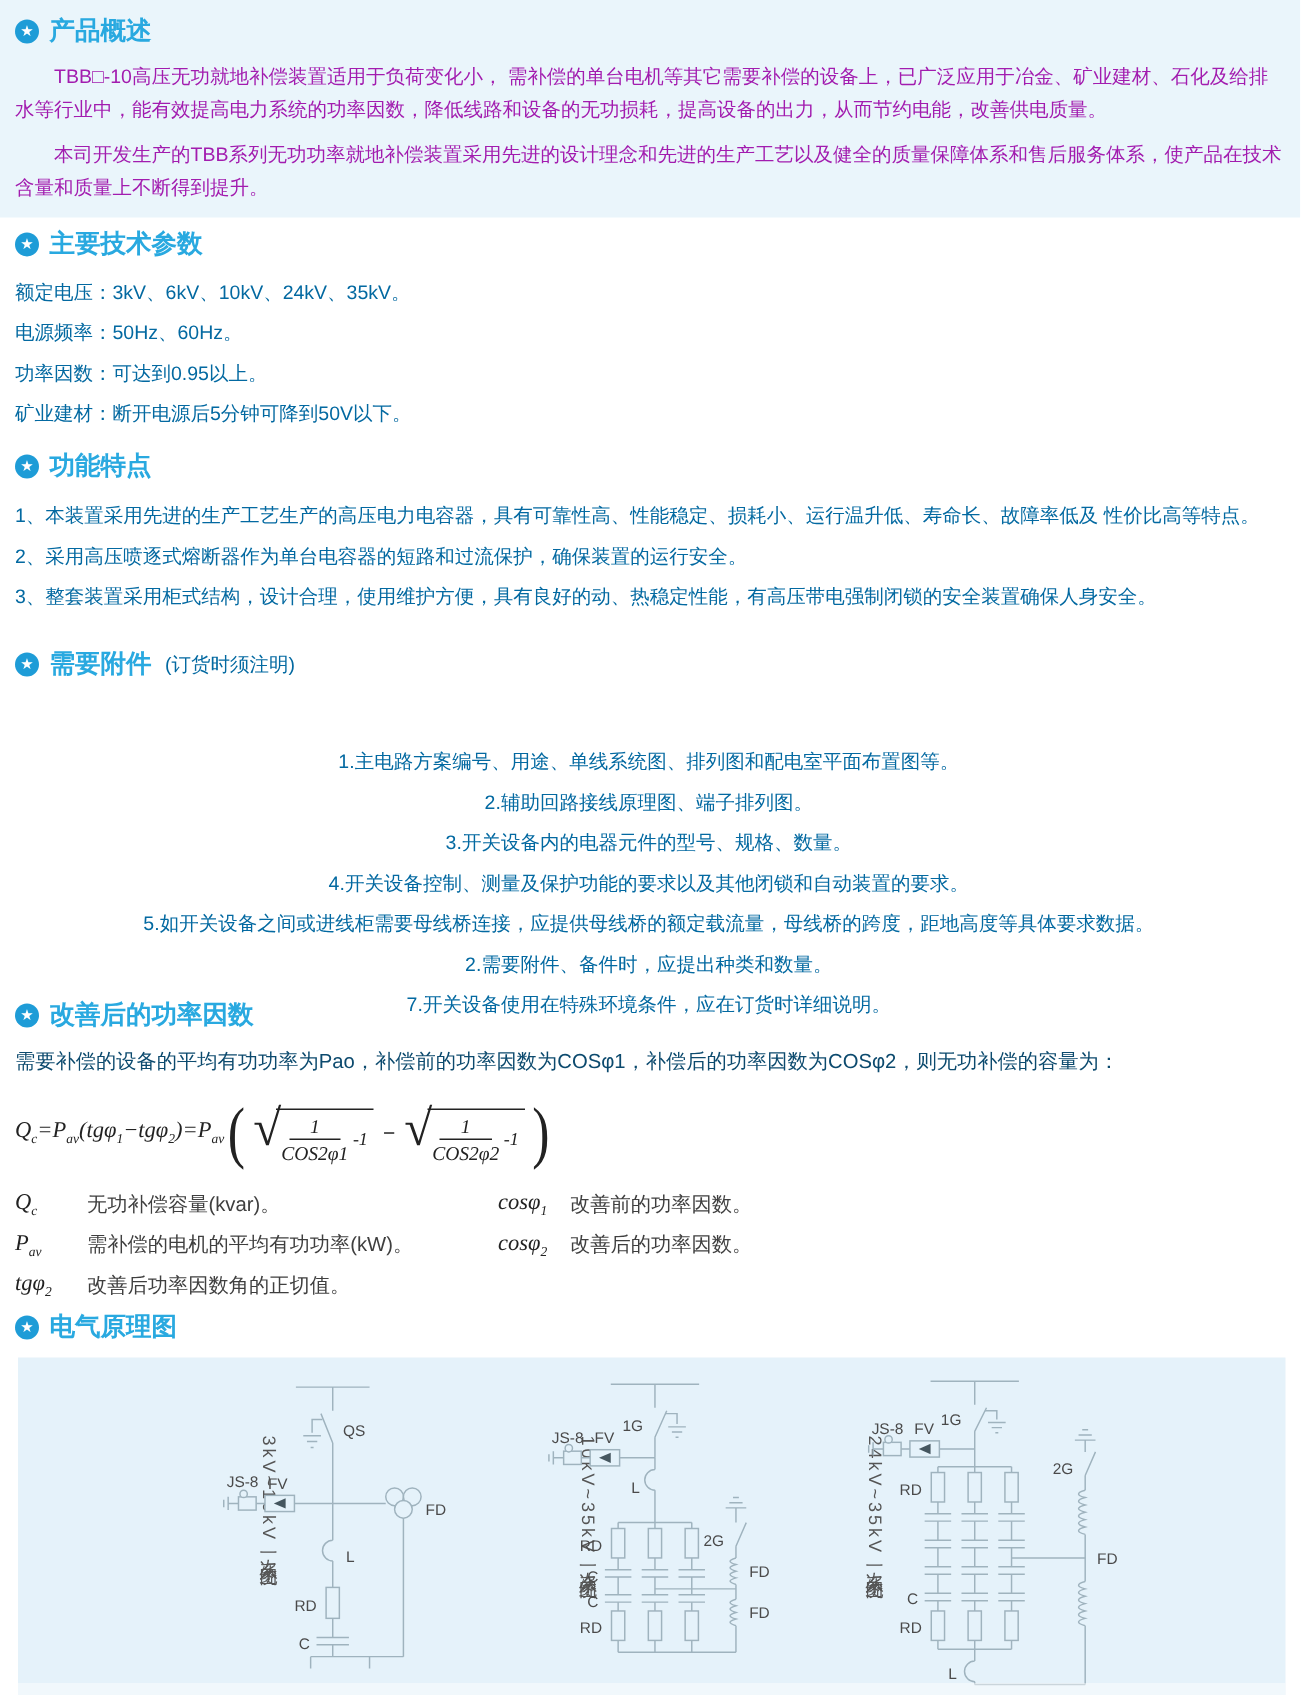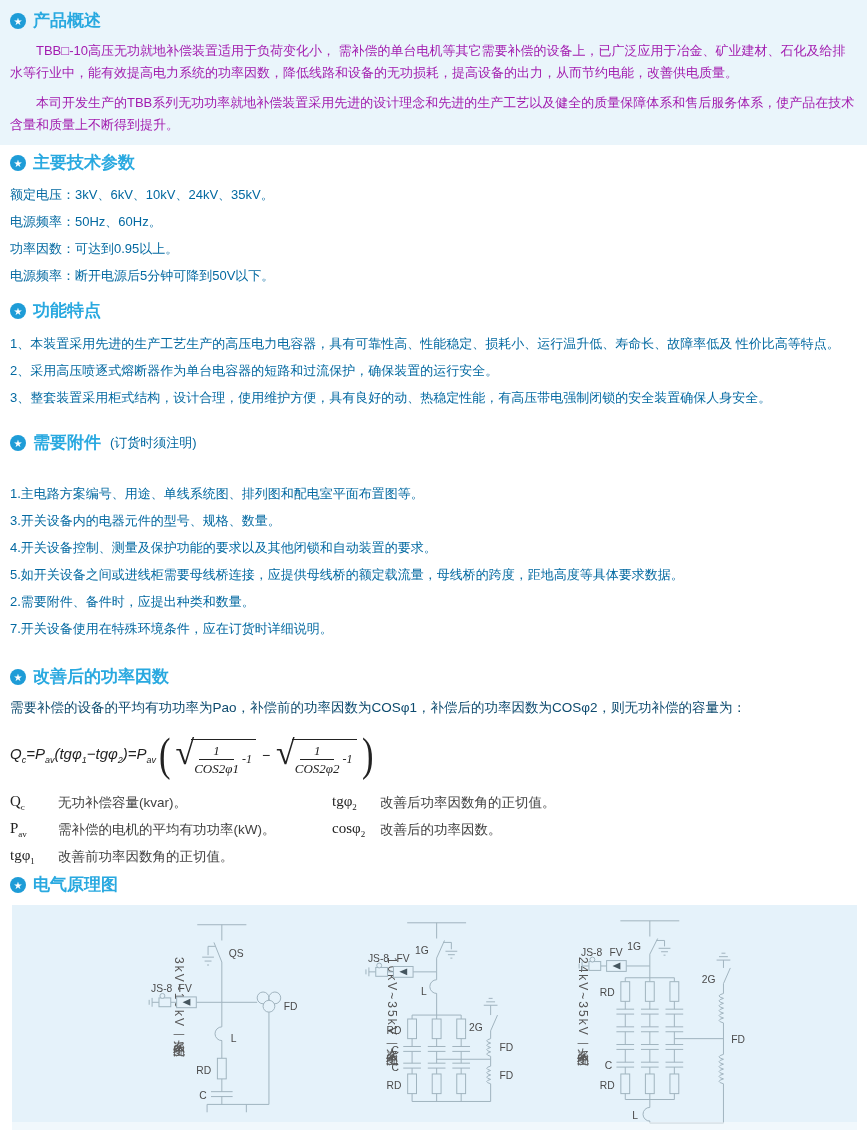--- a/index.html
+++ b/index.html
@@ -16,43 +16,43 @@
   #sec-overview p{margin:8px 0 0 0;font-size:13px;line-height:22px;text-indent:2em;color:#a21caf;}
 
   
   .txt-sec{padding-left:10px;padding-right:12px;}
   .plist p{margin:0;font-size:13px;line-height:27px;color:#0369a1;}
   #sec-params{top:152px;}
   #sec-params .plist{margin-top:7px;}
   #sec-features{top:300px;}
   #sec-features .plist{margin-top:8px;}
   #sec-ordering{top:432px;}
-  #sec-ordering .plist{margin-top:26px;}
+  #sec-ordering .plist{margin-top:40px;text-align:center;}
 
   
   #sec-comp{top:666px;}
   #sec-comp .intro{margin:9px 0 2px 0;font-size:13.5px;line-height:22px;color:#0c4a6e;}
   .formula{display:flex;align-items:center;margin-top:10px;height:52px;color:#222;}
-  .f-it{font-family:Liberation Sans, sans-serif;font-style:italic;font-size:15px;}
+  .f-it{font-family:Liberation Serif, serif;font-style:italic;font-size:15px;}
   .f-it sub{font-size:9px;}
   .bigp{font-family:"Liberation Serif",serif;font-size:46px;font-weight:300;line-height:46px;
         transform:scaleX(.75);margin:0 1px;}
   .sqrt{display:inline-flex;align-items:flex-start;margin:0 2px;}
   .rad{font-size:34px;line-height:36px;font-family:"Liberation Serif",serif;margin-right:-3px;}
   .uroot{border-top:1.6px solid #222;margin-top:4px;display:inline-flex;align-items:center;padding:3px 4px 0 3px;}
   .frac{display:inline-flex;flex-direction:column;align-items:center;
         font-family:"Liberation Serif",serif;font-style:italic;font-size:13px;line-height:15px;}
   .num{border-bottom:1.4px solid #222;padding:0 14px 1px 14px;}
   .den{padding-top:1px;}
   .mone{font-family:"Liberation Serif",serif;font-style:italic;font-size:12px;margin-left:3px;}
   .fminus{font-size:14px;margin:0 4px;}
   .defs{display:grid;grid-template-columns:322px 1fr;grid-auto-flow:column;grid-template-rows:repeat(3,27px);
         margin-top:8px;align-items:center;}
   .def{display:flex;align-items:center;gap:8px;font-size:13.5px;color:#3f3f3f;}
-  .def .sym{font-family:"Liberation Serif","DejaVu Serif",serif;font-size:15px;min-width:40px;color:#222;}
+  .def .sym{font-family:"Liberation Serif","DejaVu Serif",serif;font-style:italic;font-size:15px;min-width:40px;color:#222;}
   .def .sym sub{font-size:9px;}
 
   
   #sec-schem{top:874px;}
   .schem-box{position:relative;margin:9px 0 0 12px;width:845px;height:225px;background:#e5f2fa;}
   .schem-box::after{content:"";position:absolute;left:0;right:0;bottom:0;height:8px;background:rgba(255,255,255,.45);}
   .vlabel{position:absolute;writing-mode:vertical-rl;text-orientation:mixed;
           font-size:12px;letter-spacing:2px;color:#555;}
   .schem-box svg{position:absolute;}
   .schem-box text{font-family:"Liberation Sans",sans-serif;font-size:10.5px;fill:#4a4a4a;}
@@ -76,21 +76,21 @@
 
   <section id="sec-params" class="txt-sec">
     <div class="sec-head">
       <span class="hicon">★</span>
       <span>主要技术参数</span>
     </div>
     <div class="plist">
       <p>额定电压：3kV、6kV、10kV、24kV、35kV。</p>
       <p>电源频率：50Hz、60Hz。</p>
       <p>功率因数：可达到0.95以上。</p>
-      <p>电源频率：断开电源后5分钟可降到50V以下。</p>
+      <p>矿业建材：断开电源后5分钟可降到50V以下。</p>
     </div>
   </section>
 
   <section id="sec-features" class="txt-sec">
     <div class="sec-head">
       <span class="hicon">★</span>
       <span>功能特点</span>
     </div>
     <div class="plist">
       <p>1、本装置采用先进的生产工艺生产的高压电力电容器，具有可靠性高、性能稳定、损耗小、运行温升低、寿命长、故障率低及 性价比高等特点。</p>
@@ -100,20 +100,21 @@
   </section>
 
   <section id="sec-ordering" class="txt-sec">
     <div class="sec-head">
       <span class="hicon">★</span>
       <span>需要附件</span>
       <span class="sub-note">(订货时须注明)</span>
     </div>
     <div class="plist">
       <p>1.主电路方案编号、用途、单线系统图、排列图和配电室平面布置图等。</p>
+      <p>2.辅助回路接线原理图、端子排列图。</p>
       <p>3.开关设备内的电器元件的型号、规格、数量。</p>
       <p>4.开关设备控制、测量及保护功能的要求以及其他闭锁和自动装置的要求。</p>
       <p>5.如开关设备之间或进线柜需要母线桥连接，应提供母线桥的额定载流量，母线桥的跨度，距地高度等具体要求数据。</p>
       <p>2.需要附件、备件时，应提出种类和数量。</p>
       <p>7.开关设备使用在特殊环境条件，应在订货时详细说明。</p>
     </div>
   </section>
 
   <section id="sec-comp" class="txt-sec">
     <div class="sec-head">
@@ -152,26 +153,26 @@
     <div class="defs">
       <div class="def">
         <span class="sym"><span>Q</span><sub>c</sub></span>
         <span>无功补偿容量(kvar)。</span>
       </div>
       <div class="def">
         <span class="sym"><span>P</span><sub>av</sub></span>
         <span>需补偿的电机的平均有功功率(kW)。</span>
       </div>
       <div class="def">
-        <span class="sym"><span>tgφ</span><sub>1</sub></span>
-        <span>改善前功率因数角的正切值。</span>
-      </div>
-      <div class="def">
         <span class="sym"><span>tgφ</span><sub>2</sub></span>
         <span>改善后功率因数角的正切值。</span>
+      </div>
+      <div class="def">
+        <span class="sym"><span>cosφ</span><sub>1</sub></span>
+        <span>改善前的功率因数。</span>
       </div>
       <div class="def">
         <span class="sym"><span>cosφ</span><sub>2</sub></span>
         <span>改善后的功率因数。</span>
       </div>
     </div>
   </section>
 
   <section id="sec-schem">
     <div class="sec-head txt-sec">

